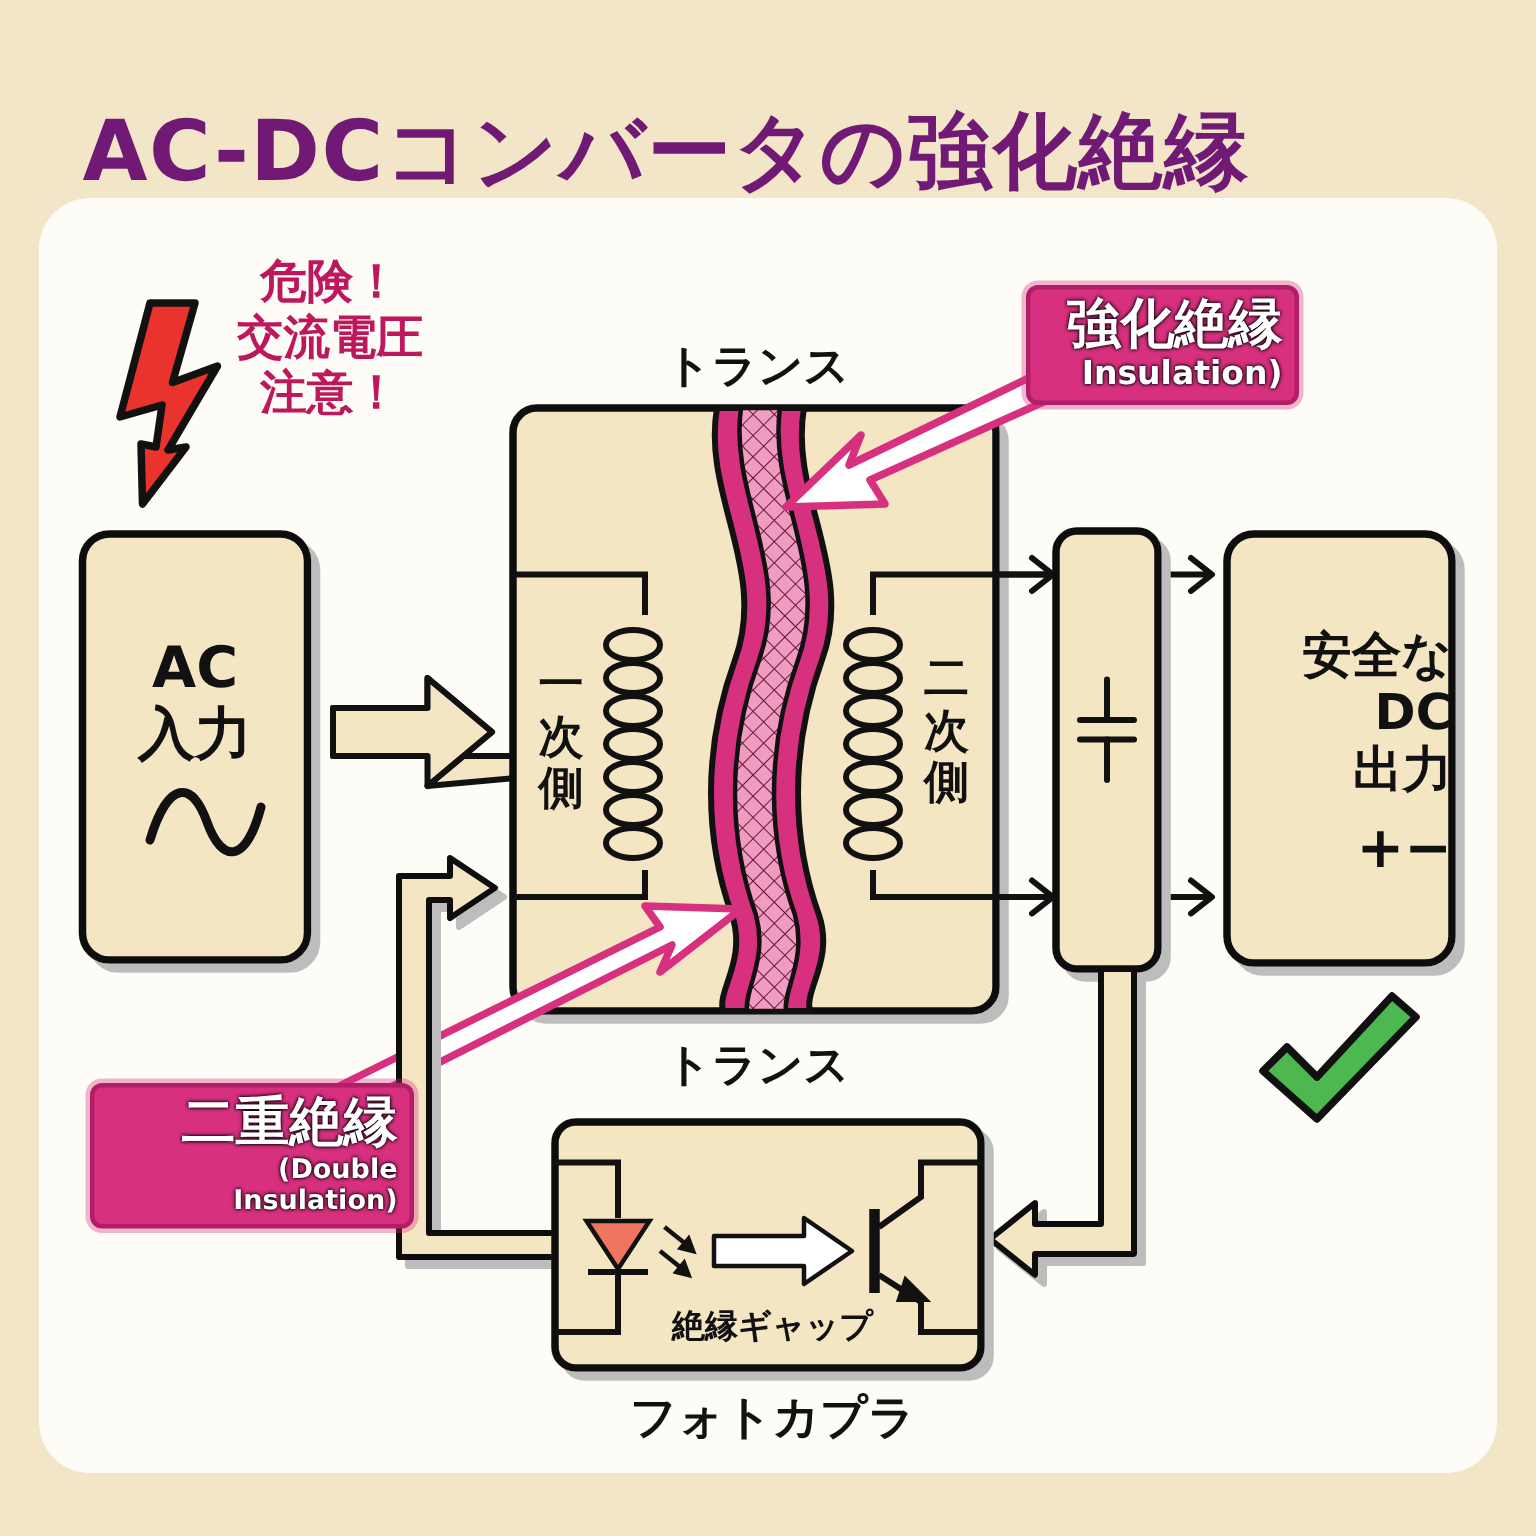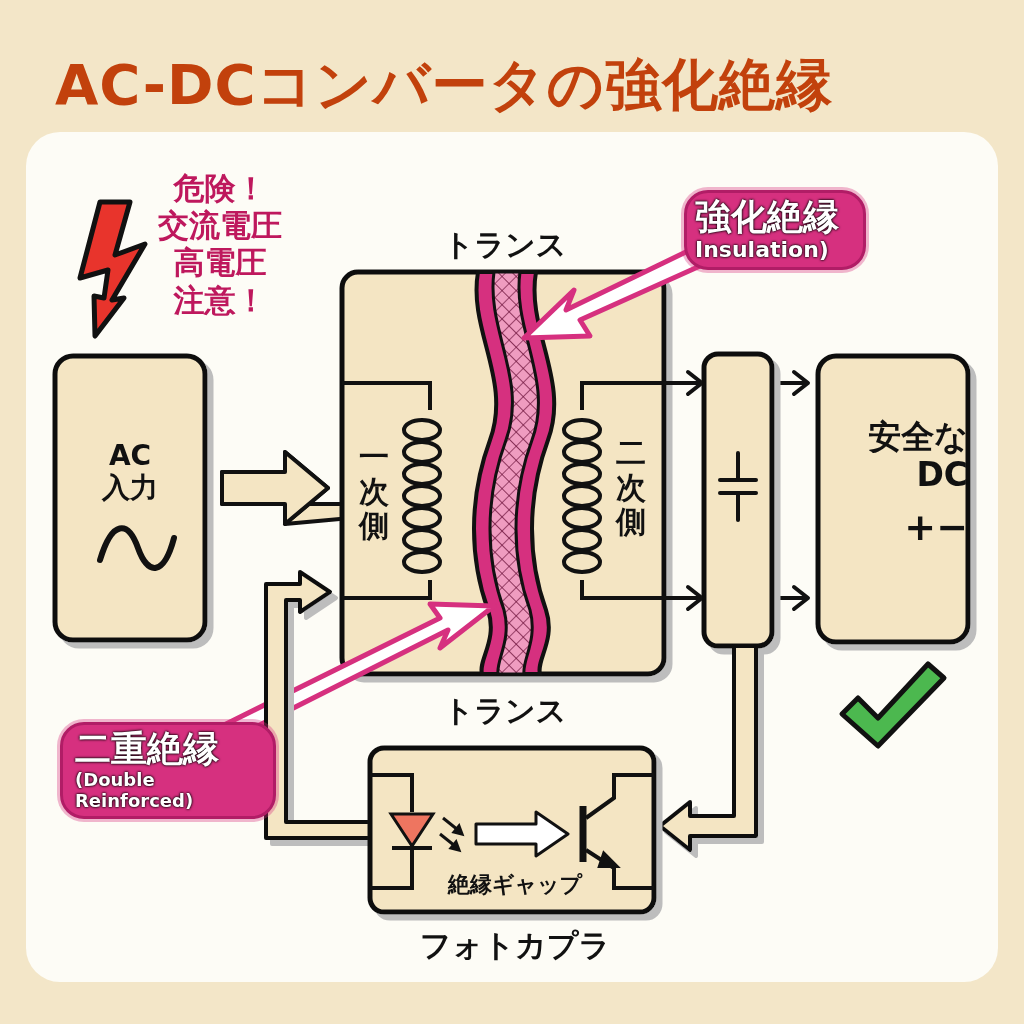--- a/index.html
+++ b/index.html
@@ -1,27 +1,27 @@
 <!DOCTYPE html>
 <html><head>
 <meta charset="utf-8">
 <style>
   html, body { margin:0; padding:0; }
   body { width:1024px; height:1024px; background:#f3e6c8; position:relative; overflow:hidden;
          font-family:"DejaVu Sans", sans-serif; }
-  .title { position:absolute; left:0; top:48px; width:888px; text-align:center;
-           font-size:56px; font-weight:bold; color:#c2410c; letter-spacing:1px; }
+  .title { position:absolute; left:0; top:64px; width:888px; text-align:center;
+           font-size:56px; font-weight:bold; color:#701a75; letter-spacing:1px; }
   .panel { position:absolute; left:26px; top:132px; width:972px; height:850px;
            background:#fdfcf6; border-radius:34px; }
   svg.diagram { position:absolute; left:0; top:0; }
   .lbl { position:absolute; font-weight:bold; color:#111; text-align:center; line-height:1.15; }
   .warn { position:absolute; left:150px; top:170px; width:140px; text-align:center;
           color:#be185d; font-weight:bold; font-size:31px; line-height:1.2; }
-  .callout { position:absolute; text-align:left; font-weight:bold; color:#fff;
-             background:#d6307f; border:3px solid #b11d66; border-radius:24px; padding:4px 8px;
+  .callout { position:absolute; text-align:right; font-weight:bold; color:#fff;
+             background:#d6307f; border:3px solid #b11d66; border-radius:8px; padding:4px 8px;
              box-shadow:0 0 0 3px rgba(214,48,127,0.35); }
   .callout .jp { font-size:36px; line-height:1.1; text-shadow:0 0 3px #000,0 0 2px #000; }
   .callout .en { font-size:22px; line-height:1.2; text-shadow:0 0 3px #000,0 0 2px #000; }
   .vert { position:absolute; font-weight:bold; font-size:30px; color:#111; width:34px;
           text-align:center; line-height:1.15; }
 </style>
 </head>
 <body>
 
 <div class="title">AC-DCコンバータの強化絶縁</div>
@@ -122,25 +122,24 @@
     <line x1="583" y1="806" x2="583" y2="862" stroke-width="7"></line>
     <path d="M586 818 L614 798 L614 775 L654 775"></path>
     <path d="M586 850 L614 868 L614 888 L654 888"></path>
     <path d="M604 854 L616 866 L600 866 Z" fill="#111"></path>
   </g>
 </svg>
 
 <div class="warn">
   <div>危険！</div>
   <div>交流電圧</div>
-  <div>高電圧</div>
   <div>注意！</div>
 </div>
 
-<div class="lbl" style="left:55px; top:440px; width:150px; font-size:28px;">
+<div class="lbl" style="left:55px; top:424px; width:150px; font-size:38px;">
   <div>AC</div>
   <div>入力</div>
 </div>
 
 <div class="lbl" style="left:400px; top:228px; width:210px; font-size:30px;">トランス</div>
 <div class="lbl" style="left:400px; top:694px; width:210px; font-size:30px;">トランス</div>
 
 <div class="vert" style="left:357px; top:440px;">
   <div>一</div>
   <div>次</div>
@@ -152,23 +151,24 @@
   <div>側</div>
 </div>
 
 <div class="callout" style="left:684px; top:190px; width:160px;">
   <div class="jp">強化絶縁</div>
   <div class="en">Insulation)</div>
 </div>
 
 <div class="callout" style="left:60px; top:722px; width:190px;padding-left:12px;">
   <div class="jp">二重絶縁</div>
-  <div class="en" style="font-size:18px;">(Double Reinforced)</div>
+  <div class="en" style="font-size:18px;">(Double Insulation)</div>
 </div>
 
 <div class="lbl" style="left:818px; top:418px; width:150px; font-size:33px;text-align:right;">
   <div>安全な</div>
   <div>DC</div>
+  <div>出力</div>
   <div style="margin-top:12px; font-size:38px;">+−</div>
 </div>
 
 <div class="lbl" style="left:420px; top:872px; width:190px; font-size:22px;">絶縁ギャップ</div>
 <div class="lbl" style="left:380px; top:928px; width:270px; font-size:31px;">フォトカプラ</div>
 
 </body></html>

